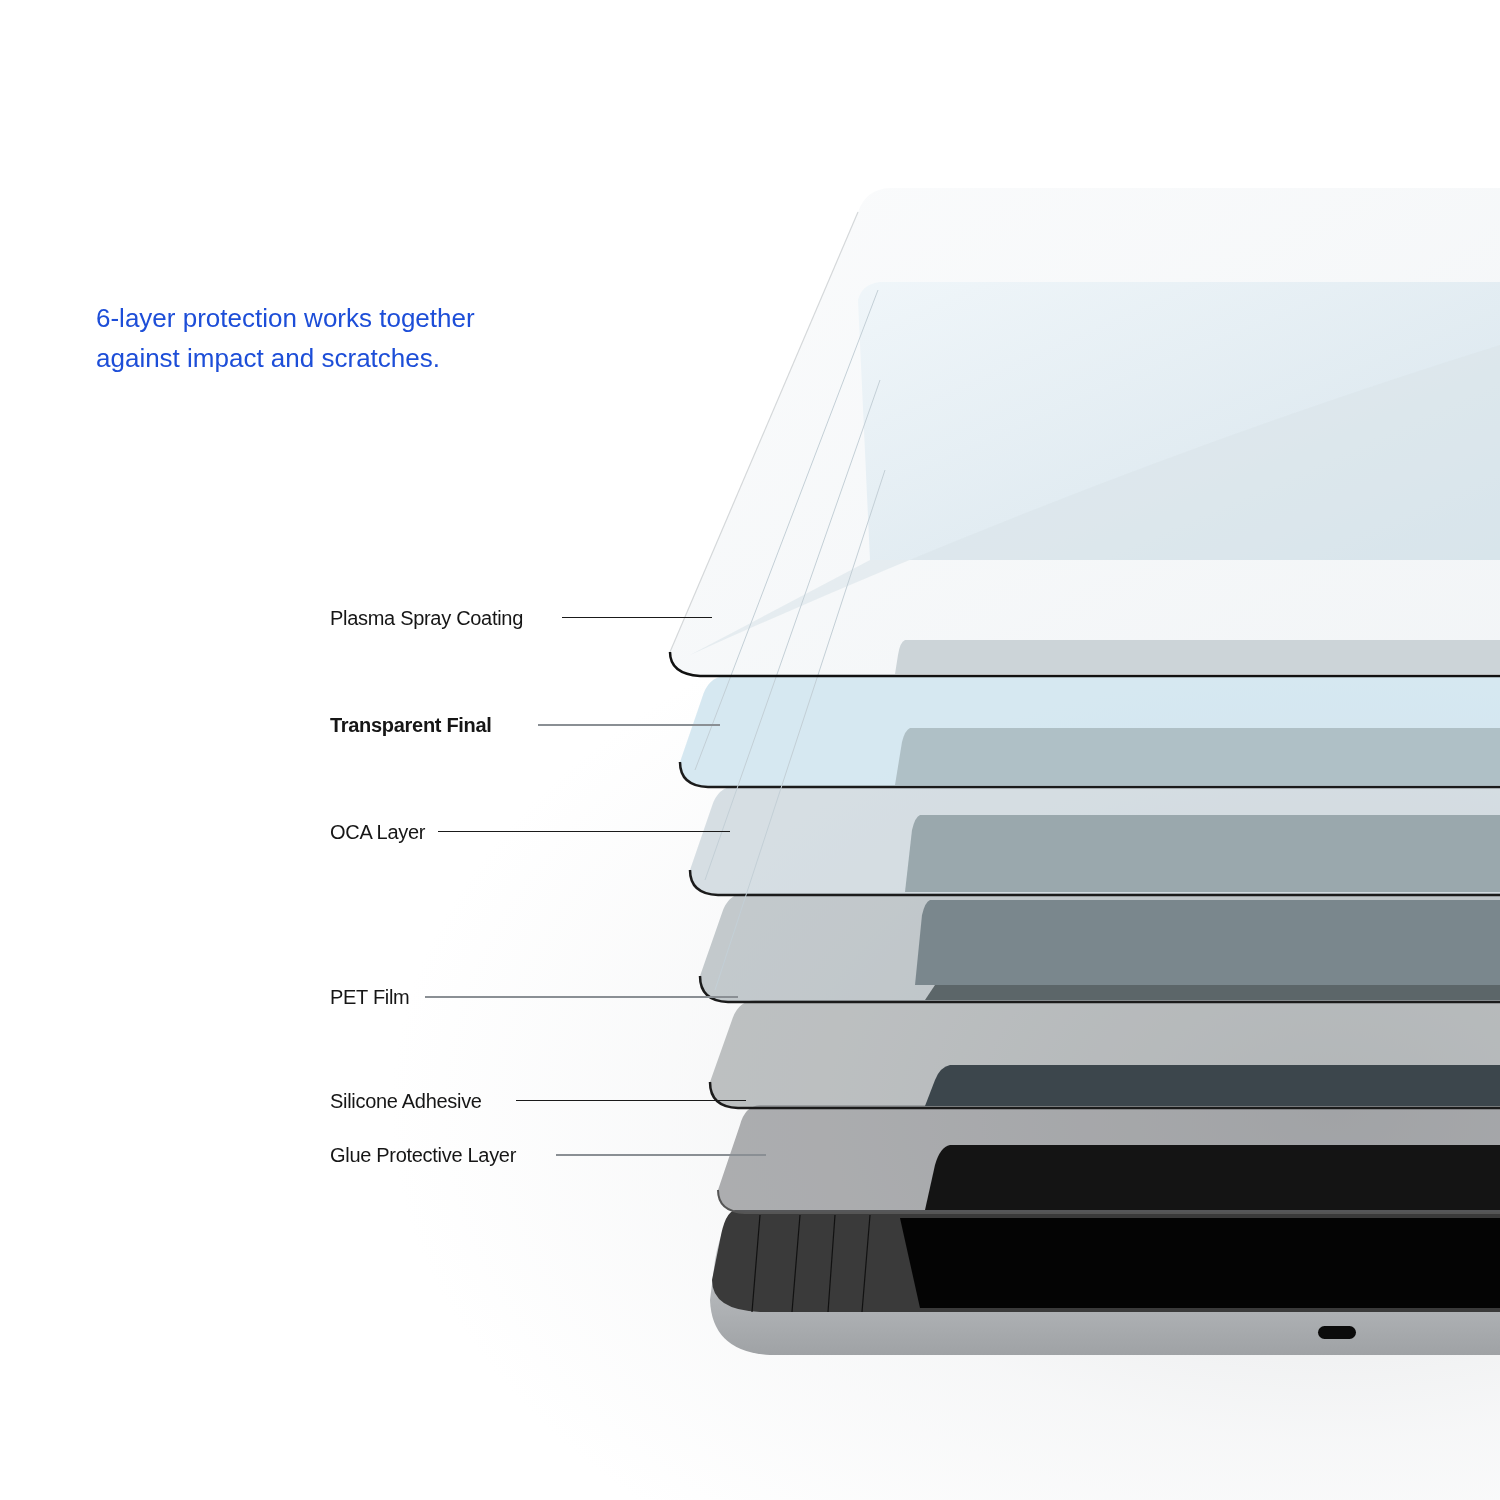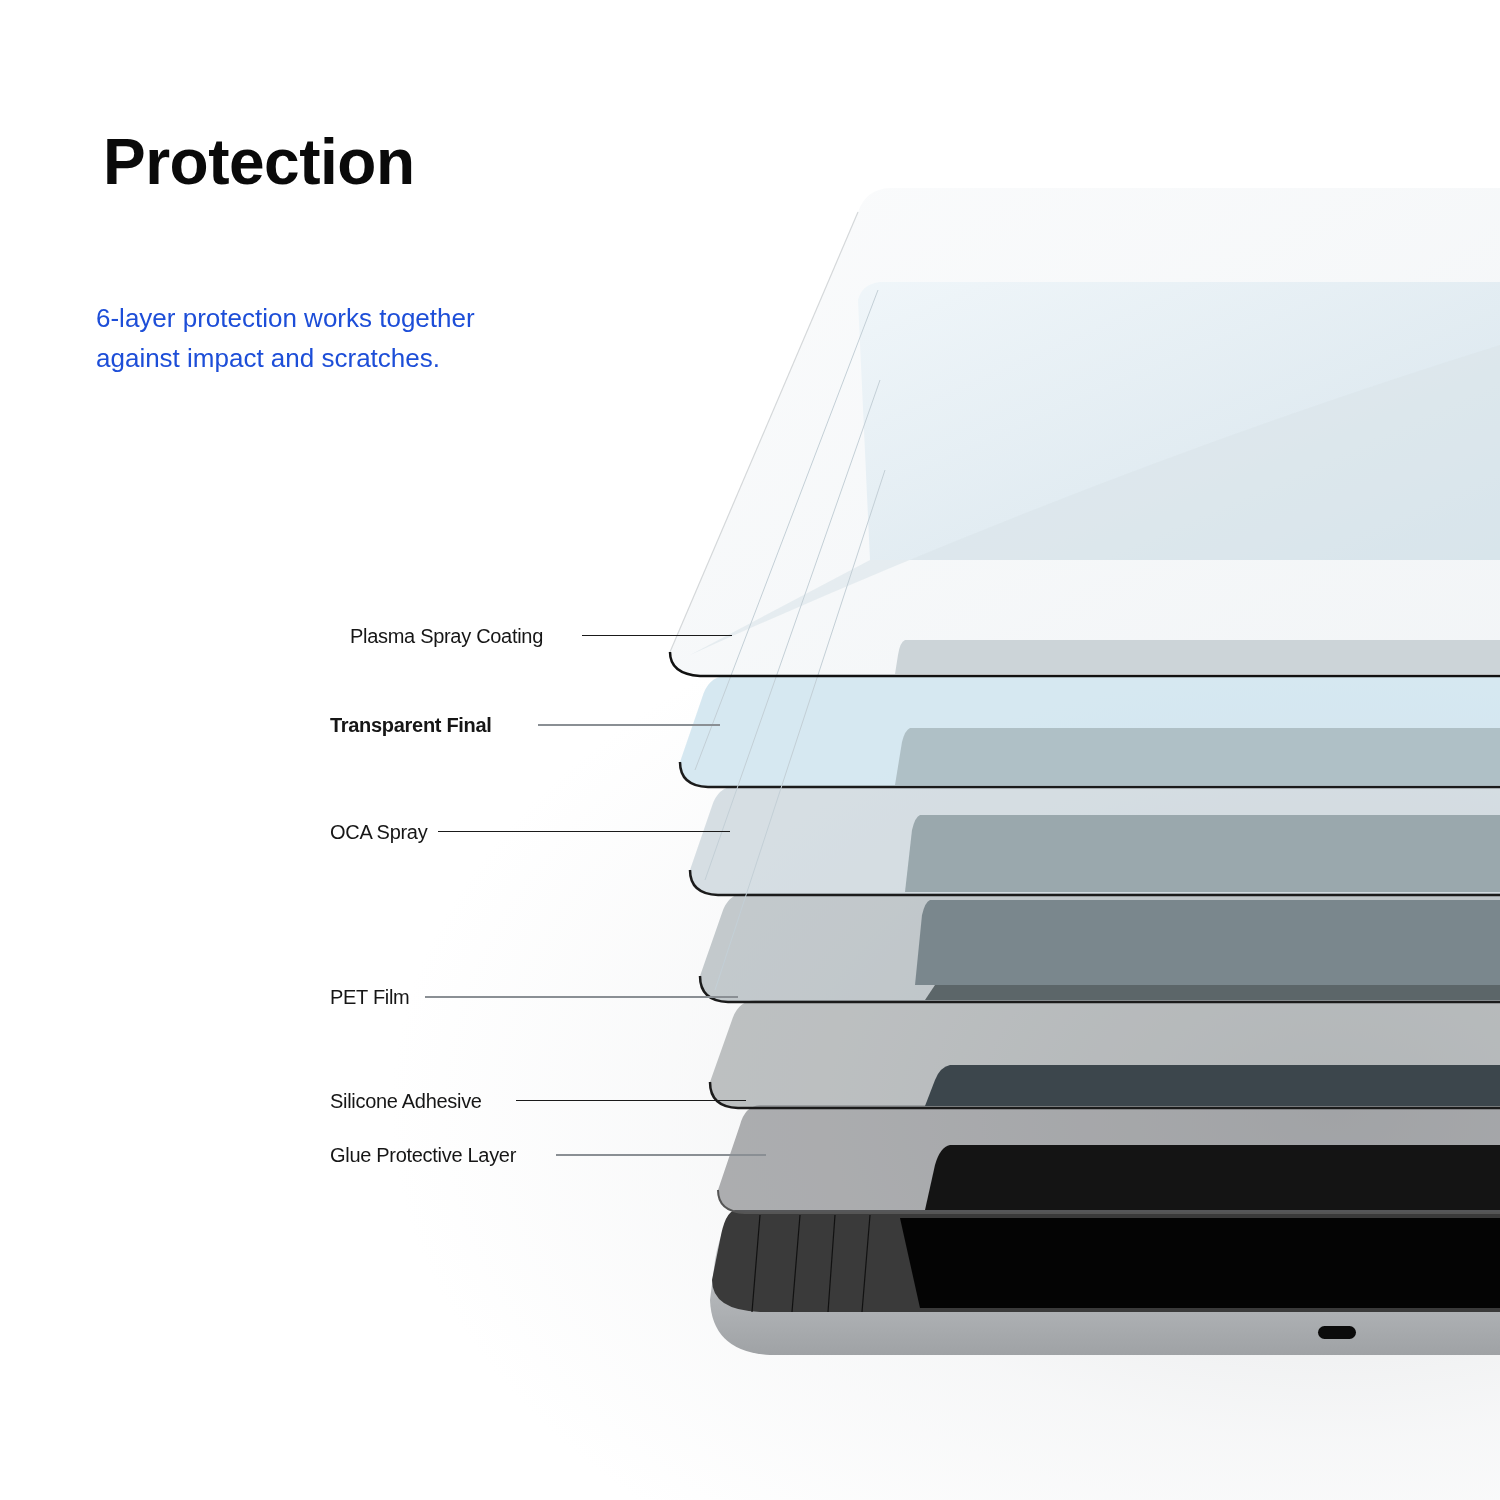--- a/index.html
+++ b/index.html
@@ -36,21 +36,20 @@
     position: absolute; height: 0; border-top: 1.5px solid #1a1a1a;
   }
   .leader.grey { border-top-color: #8a8f94; border-top-width: 2px; }
 </style>
 </head>
 <body>
 
 <div class="bg-shade"></div>
 
 <div class="title">
-  <span>Protection</span>
 </div>
 
 <div class="subtitle">
   <span>6-layer protection works together</span>
   <span>against impact and scratches.</span>
 </div>
 
 <svg class="stack" viewBox="0 0 1500 1500" xmlns="http://www.w3.org/2000/svg">
   <defs>
     <linearGradient id="gPlasma" x1="0" y1="0" x2="1" y2="1">
@@ -116,32 +115,32 @@
     <path d="M890 188 L1500 188 L1500 676 L700 676 Q670 674 670 652 L858 212 Q866 189 890 188 Z" fill="url(#gPlasma)"></path>
     <path d="M880 282 L1500 282 L1500 560 L870 560 L858 300 Q862 284 880 282 Z" fill="url(#gGlass)" fill-opacity="0.85"></path>
     <path d="M690 655 Q1100 470 1500 345 L1500 560 L870 560 Z" fill="#dbe4ea" fill-opacity="0.6"></path>
     <path d="M905 640 L1500 640 L1500 674 L895 674 L898 655 Q900 642 905 640 Z" fill="#ccd4d8"></path>
     <path d="M858 212 L670 652" stroke="#d5d8da" stroke-width="1.2" fill="none"></path>
     <path d="M878 290 L695 770 M880 380 L705 880 M885 470 L715 990" stroke="#c3cfd6" stroke-width="1" fill="none"></path>
     <path d="M670 652 Q670 674 700 676 L1500 676" fill="none" stroke="#111" stroke-width="2.5"></path>
   </g>
 </svg>
 
-<div class="label-row" style="top:621px; width:382px;margin-left:20px;">
+<div class="label-row" style="top:603px; width:382px;">
   <span class="label-text">Plasma Spray Coating</span>
   <div class="leader" style="left:232px; top:14px; width:150px;"></div>
 </div>
 
 <div class="label-row" style="top:710px; width:390px;">
   <span class="label-text bold">Transparent Final</span>
   <div class="leader grey" style="left:208px; top:14px; width:182px;"></div>
 </div>
 
 <div class="label-row" style="top:817px; width:400px;">
-  <span class="label-text">OCA Spray</span>
+  <span class="label-text">OCA Layer</span>
   <div class="leader" style="left:108px; top:14px; width:292px;"></div>
 </div>
 
 <div class="label-row" style="top:971px; width:408px;margin-top:11px;">
   <span class="label-text">PET Film</span>
   <div class="leader grey" style="left:95px; top:14px; width:313px;"></div>
 </div>
 
 <div class="label-row" style="top:1086px; width:416px;">
   <span class="label-text">Silicone Adhesive</span>

